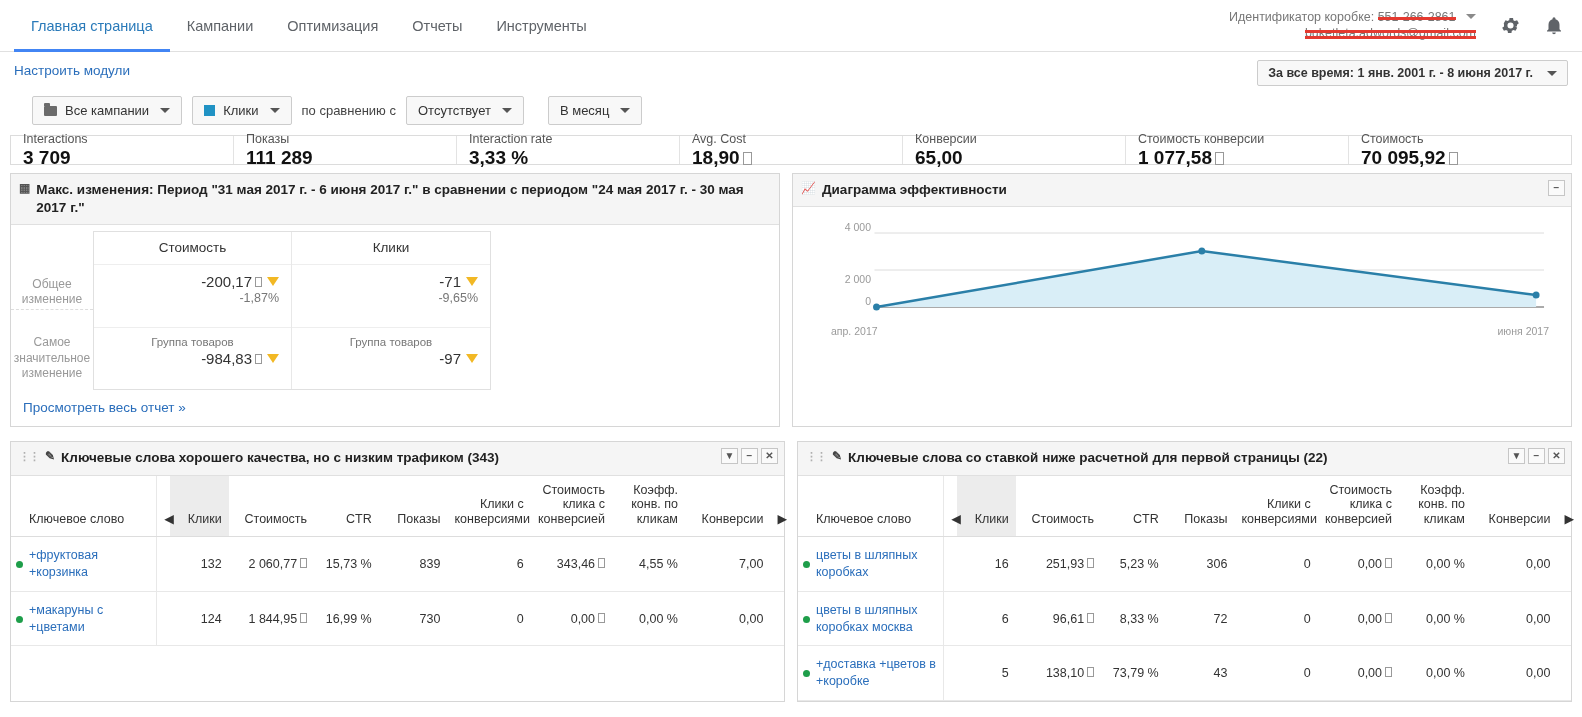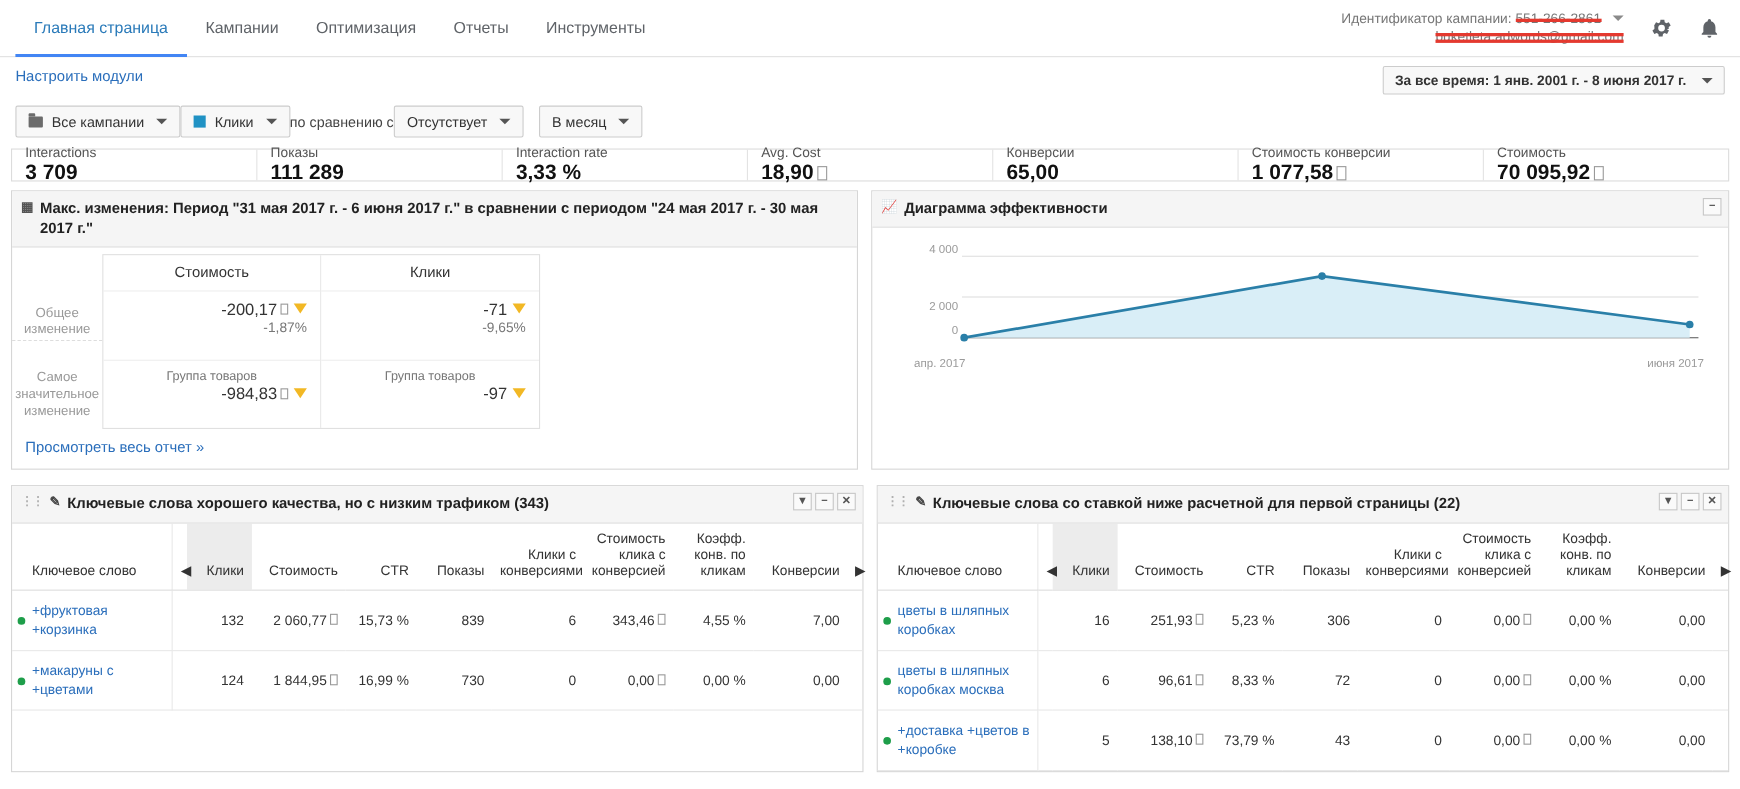--- a/index.html
+++ b/index.html
@@ -80,22 +80,22 @@
     font-size: 12.5px; color: #333;
     padding: 5px 10px;
     display: flex; align-items: center; gap: 14px;
     cursor: pointer;
     font-weight: bold;
   }
   .date-range .caret-sm { margin-left: 0; border-top-color: #555; }
 
   
   .filters {
-    display: flex; align-items: center; 
-    padding: 6px 14px 10px 14px;
+    display: flex; align-items: center; gap: 10px;
+    padding: 6px 14px 10px 32px;
   }
   .btn {
     border: 1px solid #ccc; background: #f8f8f8;
     border-radius: 2px; font-size: 13px; color: #333;
     padding: 6px 11px; display: flex; align-items: center; gap: 8px;
     cursor: pointer; white-space: nowrap;
   }
   .btn .caret-sm { margin-left: 3px; border-top-color: #555; }
   .sw { width: 11px; height: 11px; background: #2092c4; display: inline-block; }
   .folder-ic { width: 13px; height: 10px; position: relative; }
@@ -228,21 +228,21 @@
     <div class="nav-item active">Главная страница</div>
     <div class="nav-item">Кампании</div>
     <div class="nav-item">Оптимизация</div>
     <div class="nav-item">Отчеты</div>
     <div class="nav-item">Инструменты</div>
   </div>
 
   <div class="nav-right">
     <div class="client-block">
       <div class="client-line1">
-        <span>Идентификатор кампании:</span>
+        <span>Идентификатор коробке:</span>
         <span class="client-id">
           <span>551-266-2861</span>
           <span class="redact"></span>
         </span>
         <span class="caret-sm"></span>
       </div>
       <div class="client-line2">
         <span class="client-email">
           <span>buketleta.adwords@gmail.com</span>
           <span class="redact b2"></span>

